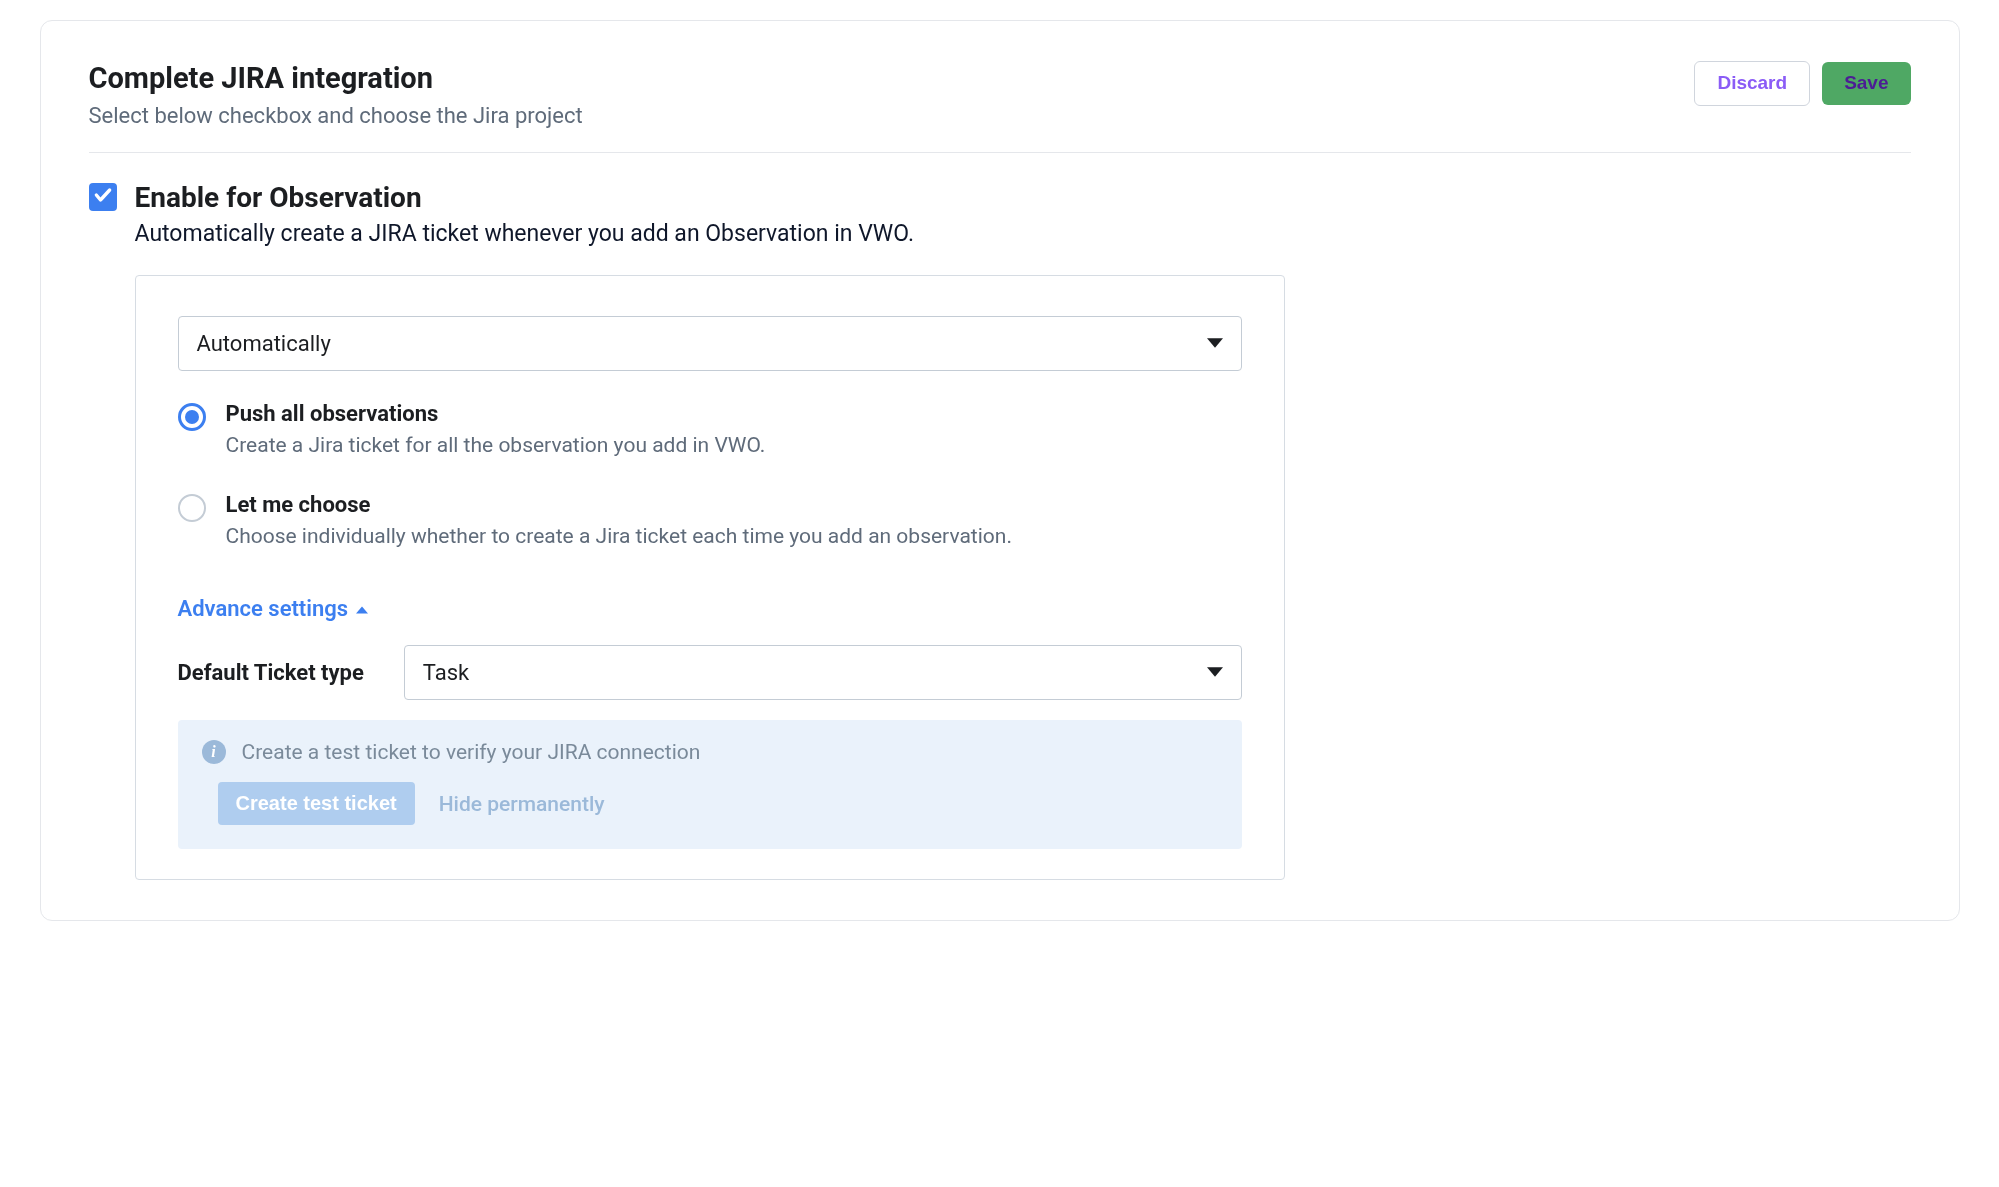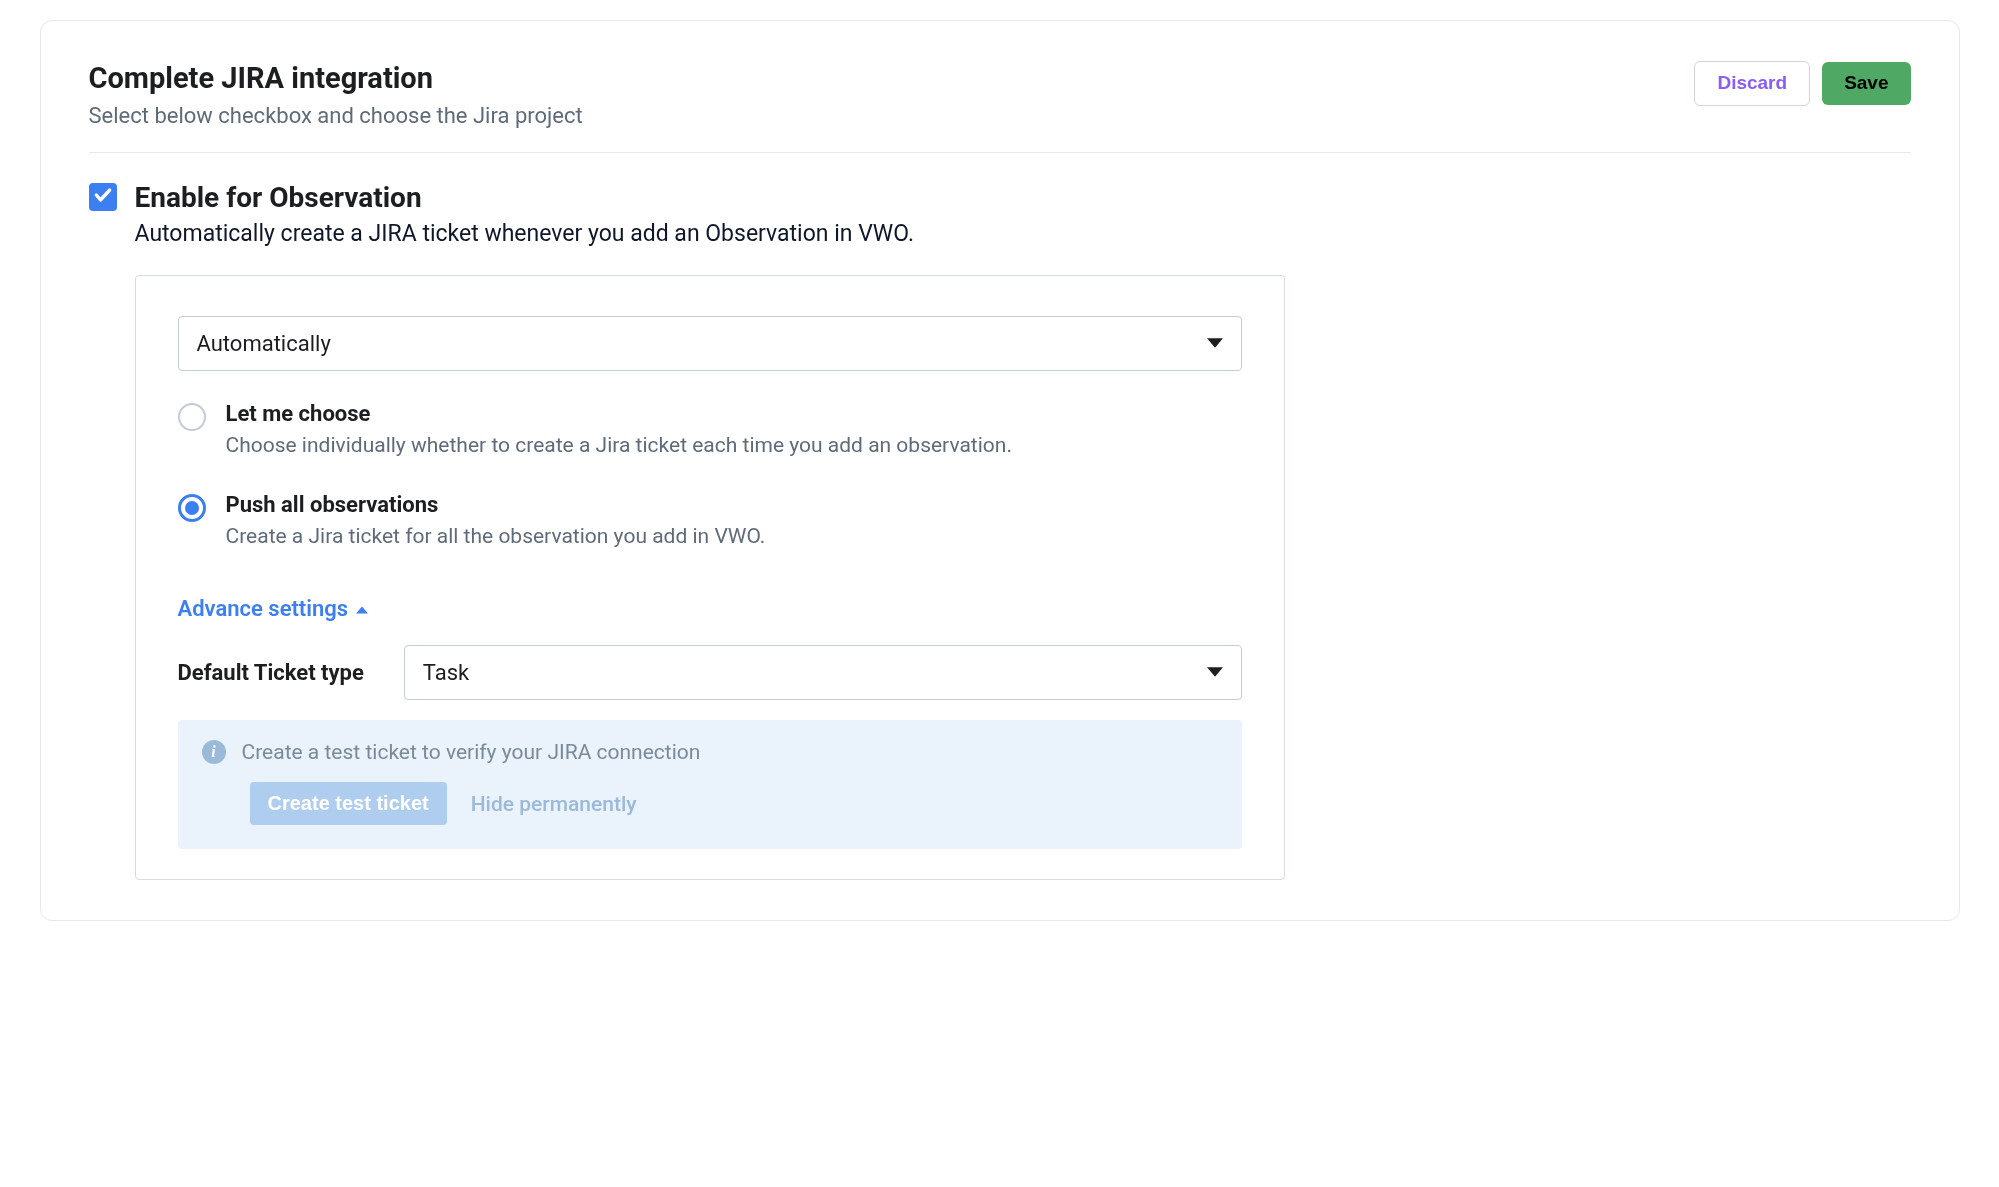--- a/index.html
+++ b/index.html
@@ -48,21 +48,21 @@
       border: none;
       line-height: 1.2;
     }
     .btn-secondary {
       background: #fff;
       color: #8b5cf6;
       border: 1px solid #d0d5dd;
     }
     .btn-primary {
       background: #4fa864;
-      color: #000000;
+      color: #4c1d95;
       text-align: right;
     }
     .divider {
       border: none;
       border-top: 1px solid #e5e7eb;
       margin-bottom: 28px;
     }
     .checkbox-row {
       display: flex;
       align-items: flex-start;
@@ -215,21 +215,21 @@
       font-family: Georgia, serif;
     }
     .info-text {
       font-size: 21px;
       color: #7a8a9a;
     }
     .info-actions {
       display: flex;
       align-items: center;
       gap: 24px;
-      margin-left: 48px;
+      margin-left: 16px;
     }
     .btn-lightblue {
       background: #afcdef;
       color: #fff;
       padding: 10px 18px;
       font-size: 20px;
       font-weight: 700;
       border-radius: 4px;
       cursor: pointer;
       border: none;
@@ -278,32 +278,32 @@
     <div class="select">
       <span>Automatically</span>
       <span class="select-caret">
         <svg viewBox="0 0 10 6" fill="#1c1e21">
             <polygon points="0,0 10,0 5,6"></polygon>
           </svg>
       </span>
     </div>
 
     <div class="radio-block">
+      <div class="radio selected"></div>
+      <div class="radio-content">
+        <div class="radio-title">Push all observations</div>
+        <div class="radio-desc">Create a Jira ticket for all the observation you add in VWO.</div>
+      </div>
+    </div>
+
+    <div class="radio-block">
       <div class="radio"></div>
       <div class="radio-content">
         <div class="radio-title">Let me choose</div>
         <div class="radio-desc">Choose individually whether to create a Jira ticket each time you add an observation.</div>
-      </div>
-    </div>
-
-    <div class="radio-block">
-      <div class="radio selected"></div>
-      <div class="radio-content">
-        <div class="radio-title">Push all observations</div>
-        <div class="radio-desc">Create a Jira ticket for all the observation you add in VWO.</div>
       </div>
     </div>
 
     <div class="advance-link">
       <span>Advance settings</span>
       <span>
         <svg viewBox="0 0 10 6" fill="#3c7ff0">
             <polygon points="0,6 10,6 5,0"></polygon>
           </svg>
       </span>

